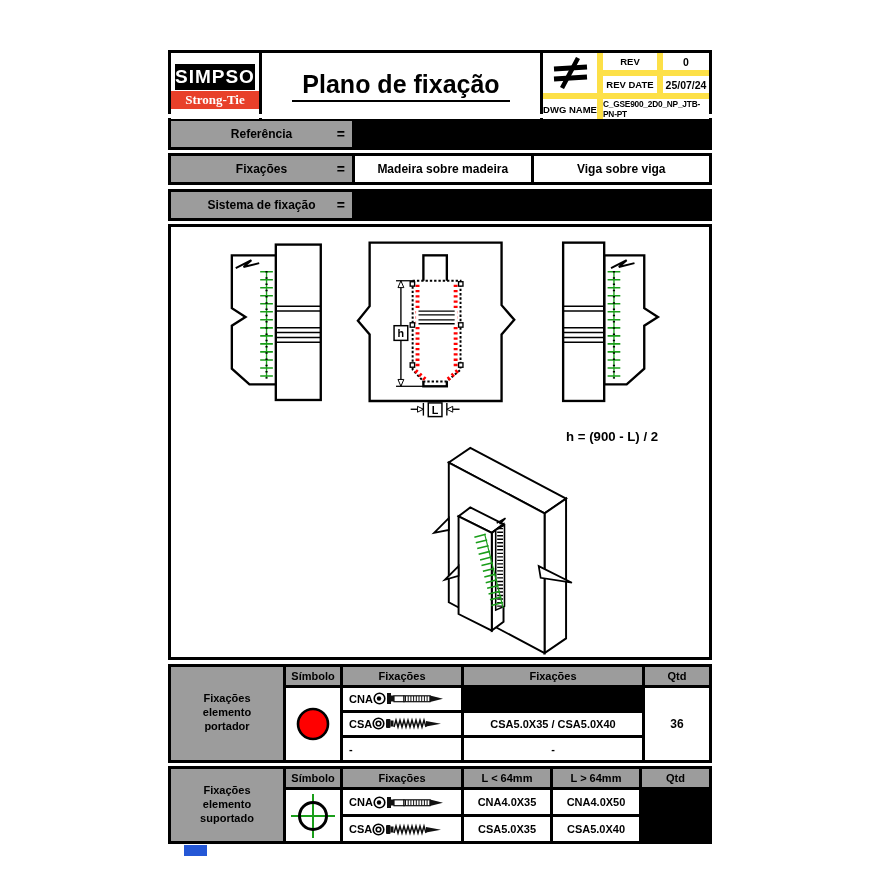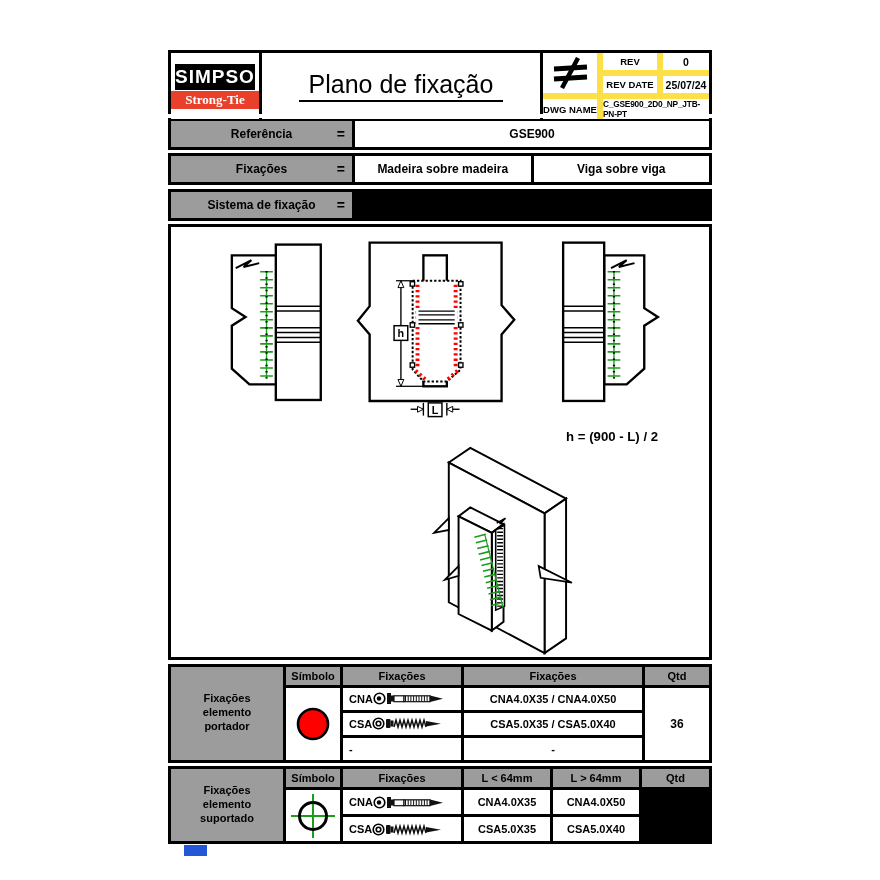--- a/index.html
+++ b/index.html
@@ -7,21 +7,21 @@
   .sheet{position:absolute;left:168px;top:50px;width:544px;}
   .blk{background:#000;display:grid;gap:3px;padding:3px;box-sizing:border-box;}
   .cell{background:#fff;display:flex;align-items:center;justify-content:center;overflow:hidden;}
   .gray{background:#9c9c9c;}
 
   
   .hdr{grid-template-columns:88px 278px 1fr;height:64px;}
   .logo{flex-direction:column;gap:1px;padding:3px 4px;}
   .logo .simpson{background:#000;color:#fff;font-weight:bold;font-size:19px;letter-spacing:1px;width:100%;text-align:center;padding:2px 0;}
   .logo .strongtie{background:#e8402a;color:#fff;font-weight:bold;font-size:13px;font-family:"Liberation Serif",serif;width:100%;text-align:center;padding:1px 12px;}
-  .titlecell span{font-size:25px;font-weight:normal;border-bottom:2.5px solid #000;padding:0 10px 1px 10px;}
+  .titlecell span{font-size:25px;font-weight:bold;border-bottom:2.5px solid #000;padding:0 10px 1px 10px;}
   .hdr-right{display:grid;grid-template-columns:54px 54px 1fr;grid-template-rows:17px 17px 1fr;gap:6px;background:#fde047;}
   .f9{font-size:9.5px;font-weight:bold;}
   .f10{font-size:10.5px;font-weight:bold;}
   .dwgval{font-size:8.3px;font-weight:bold;letter-spacing:-0.2px;}
 
   
   .refrow{margin-top:3.5px;height:32px;}
   .refrow.cols1{grid-template-columns:181px 1fr;}
   .refrow.cols2{grid-template-columns:181px 1fr 1fr;}
   .reflabel{position:relative;font-size:12px;font-weight:bold;}
@@ -72,21 +72,20 @@
       <div class="cell f9" style="grid-row:3">DWG NAME</div>
       <div class="cell dwgval" style="grid-row:3;grid-column:2/4">C_GSE900_2D0_NP_JTB-PN-PT</div>
     </div>
   </div>
 
   <div class="blk refrow cols1">
     <div class="cell gray reflabel">
       <span>Referência</span>
       <span class="eq">=</span>
     </div>
-    <div class="cell refval">GSE900</div>
   </div>
   <div class="blk refrow cols2">
     <div class="cell gray reflabel">
       <span>Fixações</span>
       <span class="eq">=</span>
     </div>
     <div class="cell refval">Madeira sobre madeira</div>
     <div class="cell refval">Viga sobre viga</div>
   </div>
   <div class="blk refrow cols1">
@@ -240,21 +239,20 @@
       </svg>
       <svg width="58" height="13" viewBox="0 0 58 13">
         <rect x="1" y="1" width="4" height="11" fill="#111"></rect>
           <rect x="5" y="3.5" width="3" height="6" fill="#111"></rect>
         <rect x="8" y="3.8" width="10" height="5.9" fill="#fff" stroke="#111" stroke-width="1.2"></rect>
         <rect x="18" y="3.8" width="26" height="5.9" fill="#fff" stroke="#111" stroke-width="1.2"></rect>
         <line x1="19" y1="6.75" x2="43.5" y2="6.75" stroke="#111" stroke-width="5.4" stroke-dasharray="1 1.7"></line>
         <polygon points="44,3.6 57,6.75 44,9.9" fill="#111"></polygon>
       </svg>
     </div>
-    <div class="cell speccell" style="grid-column:4;grid-row:2">CNA4.0X35 / CNA4.0X50</div>
 
     <div class="cell typecell" style="grid-column:3;grid-row:3">
       <span>CSA</span>
       <svg width="13" height="13" viewBox="0 0 13 13">
         <circle cx="6.5" cy="6.5" r="5.3" fill="none" stroke="#000" stroke-width="1.6"></circle>
         <circle cx="6.5" cy="6.5" r="2.3" fill="none" stroke="#000" stroke-width="1.6"></circle>
       </svg>
       <svg width="58" height="13" viewBox="0 0 58 13">
         <rect x="1" y="2" width="4.5" height="9" rx="1" fill="#111"></rect>
           <rect x="5.5" y="3.5" width="3" height="6" fill="#111"></rect>

